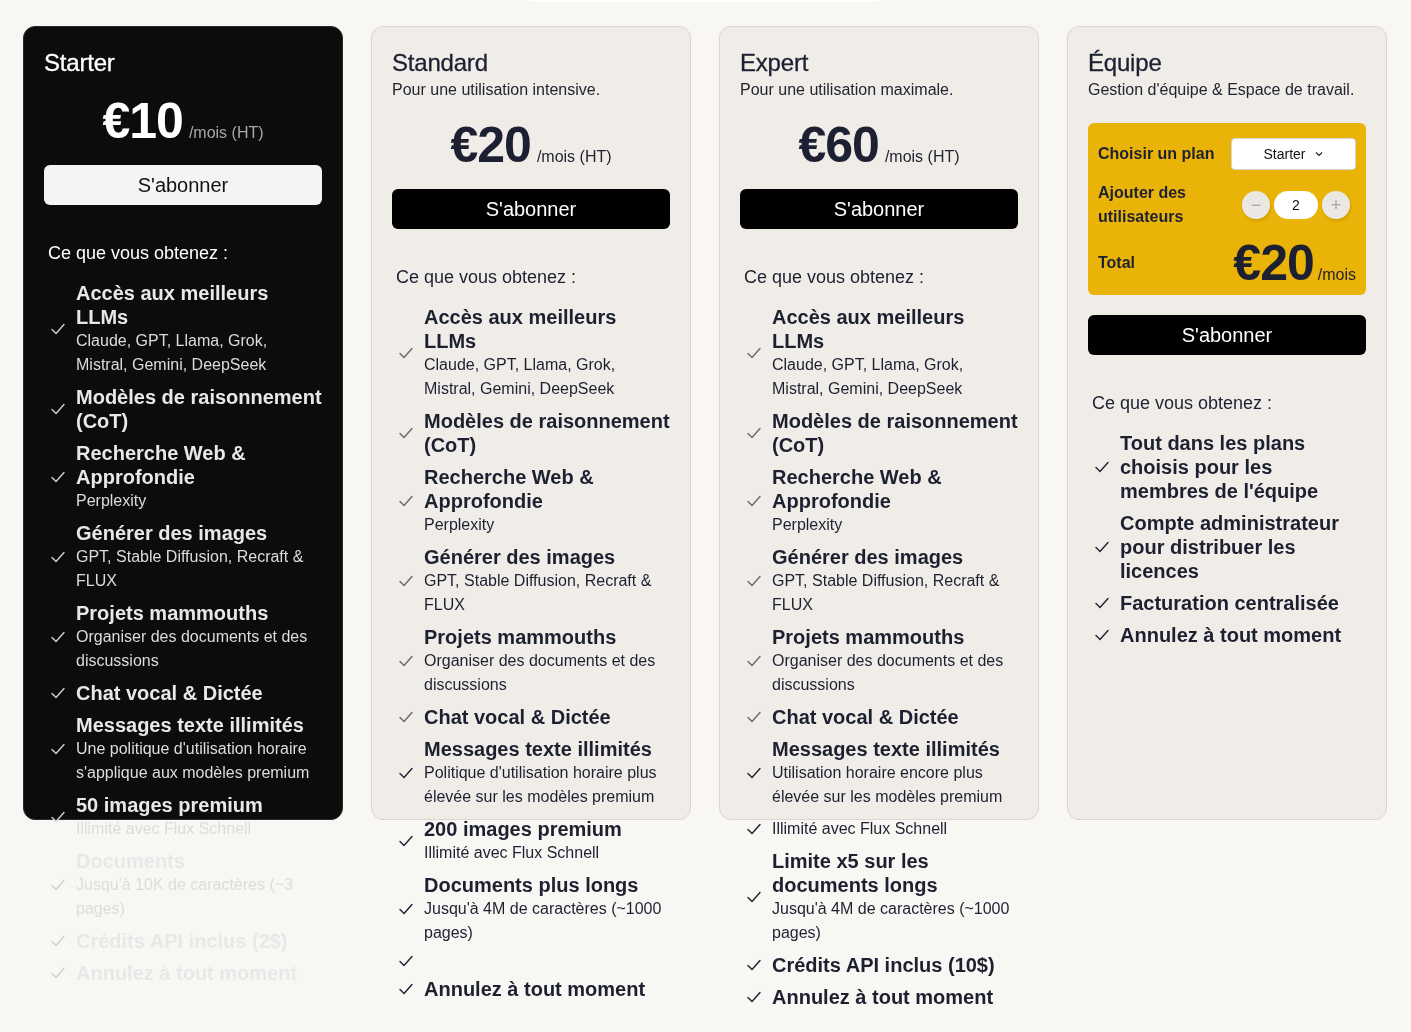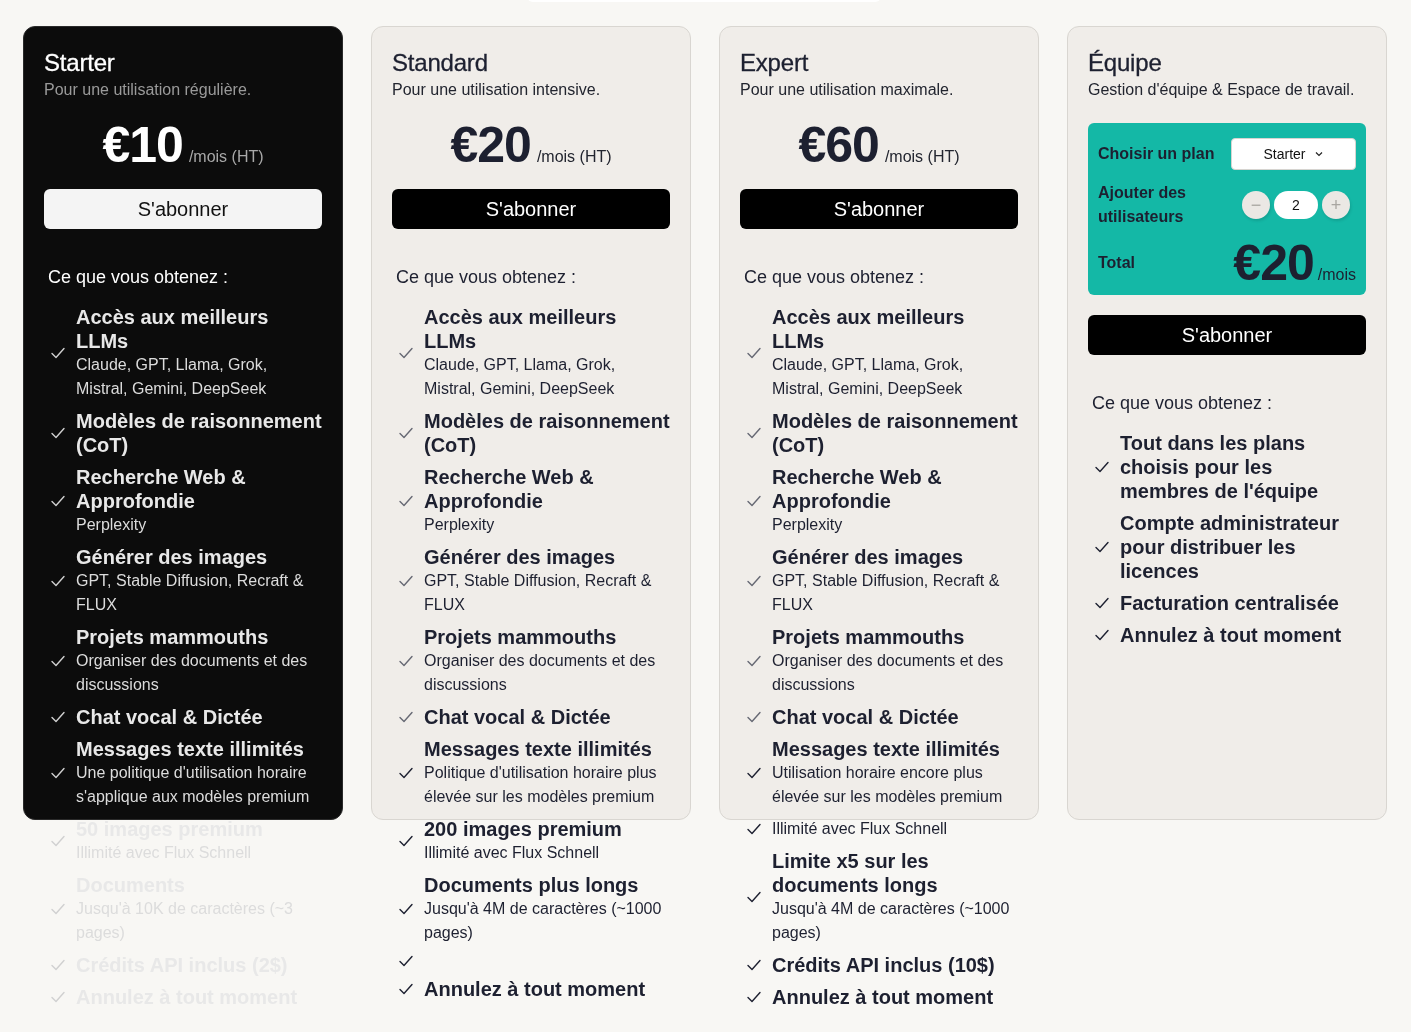--- a/index.html
+++ b/index.html
@@ -43,21 +43,21 @@
   .feat-h { font-size: 20px; font-weight: 700; line-height: 24px; }
   .feat-d { font-size: 16px; line-height: 24px; }
   .muted .feat-h, .muted .feat-d { color: #666873; }
   .feat .feat-h, .feat .feat-d { color: #1d2030; }
   .dark .feat .feat-h { color: #e8e8e8; }
   .dark .feat .feat-d { color: #dcdcdc; }
   .muted .check svg path { stroke: #666873; }
   .check svg path { stroke: #1d2030; }
   .dark .check svg path { stroke: #d0d0d0; }
   .config {
-    margin-top: 22px; background: #14b8a6; border-radius: 6px;
+    margin-top: 22px; background: #eab308; border-radius: 6px;
     width: 278px; height: 172px; padding: 14px 10px 0 10px;
   }
   .cfg-row { display: flex; align-items: center; justify-content: space-between; }
   .cfg-label { font-size: 16px; font-weight: 700; line-height: 24px; color: #1d2030; }
   .select {
     width: 125px; height: 32px; background: #fff; border: 1px solid #d6d4d0;
     border-radius: 4px; display: flex; align-items: center; justify-content: center;
     font-size: 14px; color: #111; cursor: pointer; gap: 8px;
   }
   .stepper { display: flex; align-items: center; gap: 4px; margin-right: 6px; }
@@ -74,21 +74,20 @@
   .total-unit { font-size: 16px; margin-left: 4px; }
 </style>
 </head>
 <body>
 
 <div class="top-pill"></div>
 
 <div id="plans-root">
     <div class="card dark" style="left: 23px;">
       <div class="card-title">Starter</div>
-      <div class="card-sub">Pour une utilisation régulière.</div>
       <div class="price-row">
       <span class="price">€10</span>
       <span class="price-unit">/mois (HT)</span>
     </div>
       <button class="btn">S'abonner</button>
       <div class="get-title">Ce que vous obtenez :</div>
       <ul class="features">
         <li class="feat">
         <span class="check">
             <svg viewBox="0 0 16 16">

